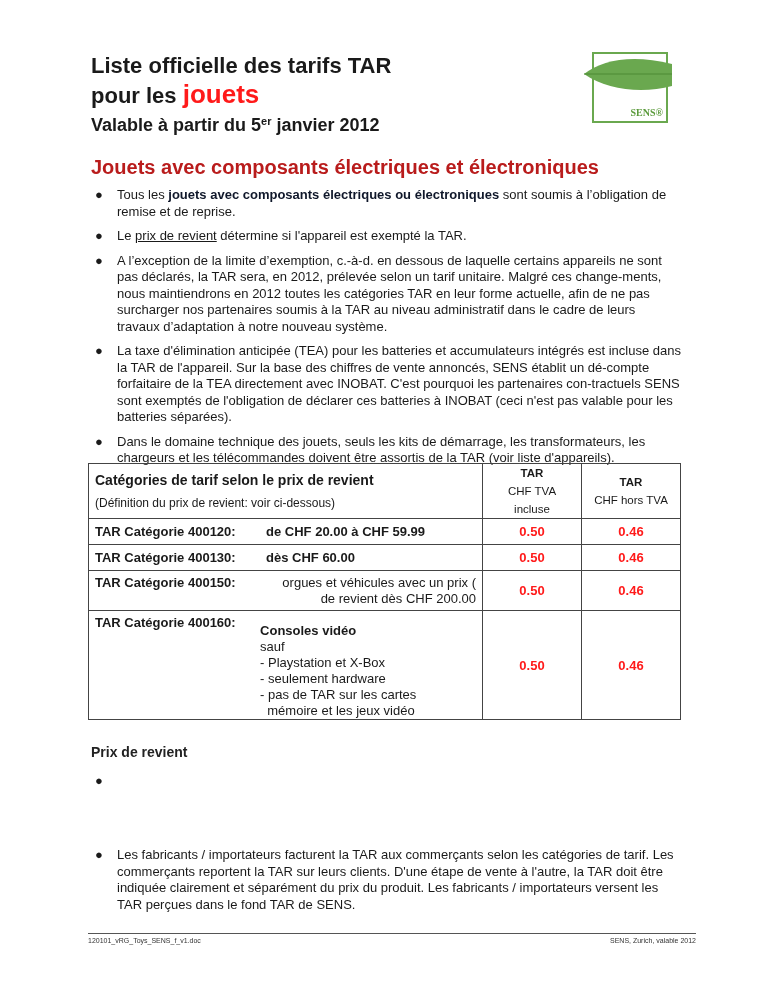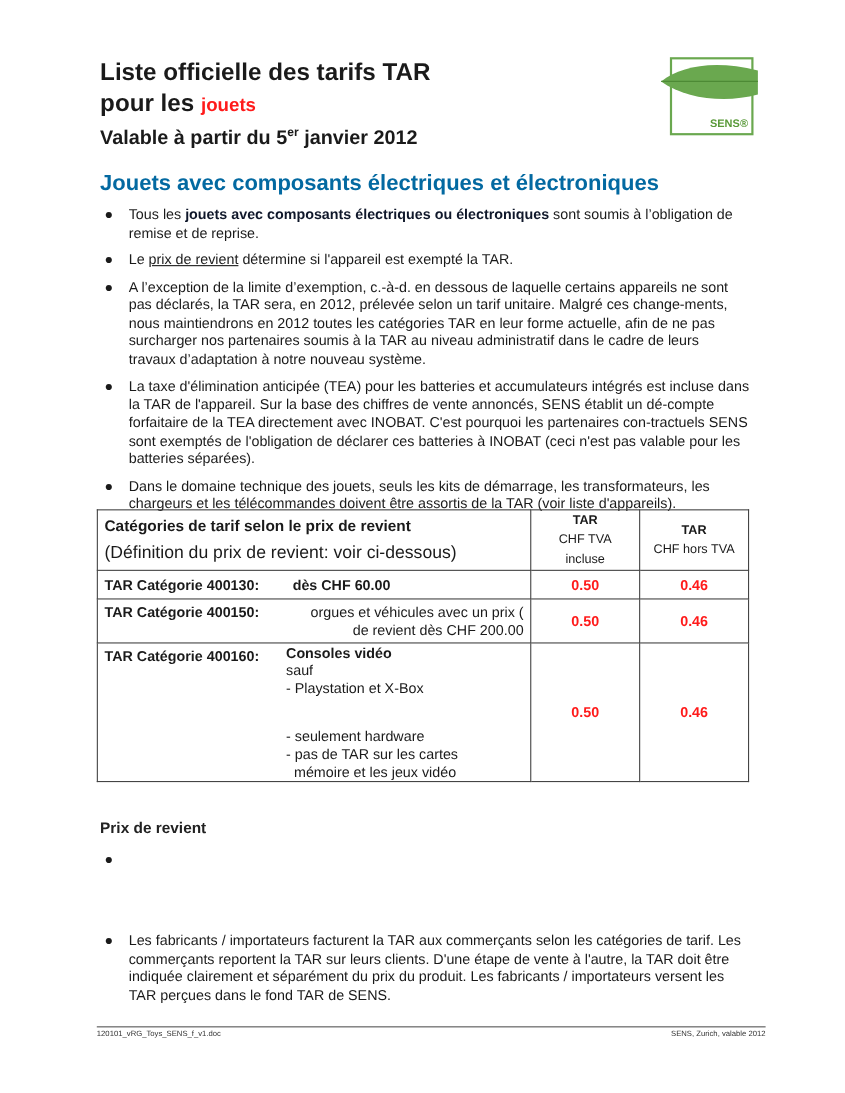--- a/index.html
+++ b/index.html
@@ -2,41 +2,41 @@
 <html><head>
 <meta charset="utf-8">
 <style>
   html, body { margin: 0; padding: 0; background: #ffffff; }
   body { width: 768px; height: 994px; position: relative; overflow: hidden;
          font-family: "Liberation Sans", sans-serif; color: #1a1a1a; }
   .page { position: absolute; left: 0; top: 0; width: 768px; height: 994px; }
 
   .title1 { position: absolute; left: 91px; top: 53px; font-size: 22px; font-weight: bold; line-height: 26px; }
   .title2 { position: absolute; left: 91px; top: 80px; font-size: 22px; font-weight: bold; line-height: 28px; }
-  .title2 .red { color: #ff1a1a; font-size: 17px; }
+  .title2 .red { color: #ff1a1a; font-size: 26px; }
   .subtitle { position: absolute; left: 91px; top: 113px; font-size: 18px; font-weight: bold; line-height: 24px; }
   .subtitle sup { font-size: 11px; vertical-align: top; position: relative; top: -4px; }
 
-  .logo { position: absolute; left: 609px; top: 52px; width: 76px; height: 71px; border: 2px solid #6aa84f; box-sizing: border-box; }
+  .logo { position: absolute; left: 592px; top: 52px; width: 76px; height: 71px; border: 2px solid #6aa84f; box-sizing: border-box; font-family: Liberation Serif, serif; }
   .logo svg { position: absolute; left: -12px; top: 2px; }
   .logo .sens { position: absolute; right: 3px; bottom: 3px; font-size: 10px; font-weight: bold; color: #5a9a3a; }
 
-  .h1 { position: absolute; left: 91px; top: 155px; font-size: 20px; font-weight: bold; color: #0369a1; line-height: 24px; text-align: center; }
+  .h1 { position: absolute; left: 91px; top: 155px; font-size: 20px; font-weight: bold; color: #b91c1c; line-height: 24px; text-align: center; }
 
   .bullets { position: absolute; left: 91px; width: 590px; }
   .bullet { position: relative; padding-left: 26px; font-size: 13px; line-height: 16.5px; margin-bottom: 8px; }
   .bullet .dot { position: absolute; left: 4px; top: 0; }
   .red { color: #0f172a; }
   .bold { font-weight: bold; }
   .ul { text-decoration: underline; }
 
   table.tar { position: absolute; left: 88px; top: 463px; width: 593px; border-collapse: collapse; font-size: 13px; }
   table.tar td { border: 1px solid #444; padding: 0 6px; vertical-align: middle; }
   .th-main { font-weight: bold; font-size: 14px; }
-  .th-sub { font-size: 16px; margin-top: 8px; }
+  .th-sub { font-size: 12px; margin-top: 8px; }
   .th-col { text-align: center; font-size: 11.5px; line-height: 18px; }
   .th-col .b { font-weight: bold; }
   .cat { font-weight: bold; white-space: nowrap; }
   .val { text-align: center; font-weight: bold; }
   .val.red { color: #ff1a1a; }
 
   .h2 { position: absolute; left: 91px; font-size: 14px; font-weight: bold; color: #222; }
 
   .footer-line { position: absolute; left: 88px; top: 933px; width: 608px; border-top: 1.5px solid #555; }
   .footer-left { position: absolute; left: 88px; top: 937px; font-size: 7px; color: #333; }
@@ -98,41 +98,47 @@
       <td class="th-col" style="width:86px;">
         <div class="b">TAR</div>
         <div>CHF TVA incluse</div>
       </td>
       <td class="th-col" style="width:86px;">
         <div class="b">TAR</div>
         <div>CHF hors TVA</div>
       </td>
     </tr>
     <tr style="height:26px;">
+      <td class="cat" style="border-right:none;">TAR Catégorie 400120:</td>
+      <td class="bold" style="border-left:none;">de CHF 20.00 à CHF 59.99</td>
+      <td class="val red">0.50</td>
+      <td class="val red">0.46</td>
+    </tr>
+    <tr style="height:26px;">
       <td class="cat" style="border-right:none;">TAR Catégorie 400130:</td>
       <td class="bold" style="border-left:none;">dès CHF 60.00</td>
       <td class="val red">0.50</td>
       <td class="val red">0.46</td>
     </tr>
     <tr style="height:40px;">
       <td class="cat" style="border-right:none;vertical-align:top;padding-top:4px;">TAR Catégorie 400150:</td>
       <td style="border-left:none;line-height:16px;text-align:right;">
         <div>orgues et véhicules avec un prix (</div>
         <div>de revient dès CHF 200.00</div>
       </td>
       <td class="val red">0.50</td>
       <td class="val red">0.46</td>
     </tr>
     <tr style="height:100px;">
       <td class="cat" style="border-right:none;vertical-align:top;padding-top:4px;">TAR Catégorie 400160:</td>
-      <td style="border-left:none;vertical-align:top;padding-top:1px;line-height:16px;padding-left:0;">
+      <td style="border-left:none;vertical-align:top;padding-top:12px;line-height:16px;padding-left:0;">
         <div class="bold">Consoles vidéo</div>
         <div style="white-space:pre;">sauf</div>
         <div style="white-space:pre;">- Playstation et X-Box</div>
-        <div style="white-space:pre;margin-top:28px;">- seulement hardware</div>
+        <div style="white-space:pre;">- seulement hardware</div>
         <div style="white-space:pre;">- pas de TAR sur les cartes</div>
         <div style="white-space:pre;">  mémoire et les jeux vidéo</div>
       </td>
       <td class="val red">0.50</td>
       <td class="val red">0.46</td>
     </tr>
   </tbody>
     </table>
 
   <div class="h2" style="top:744px;">Prix de revient</div>

